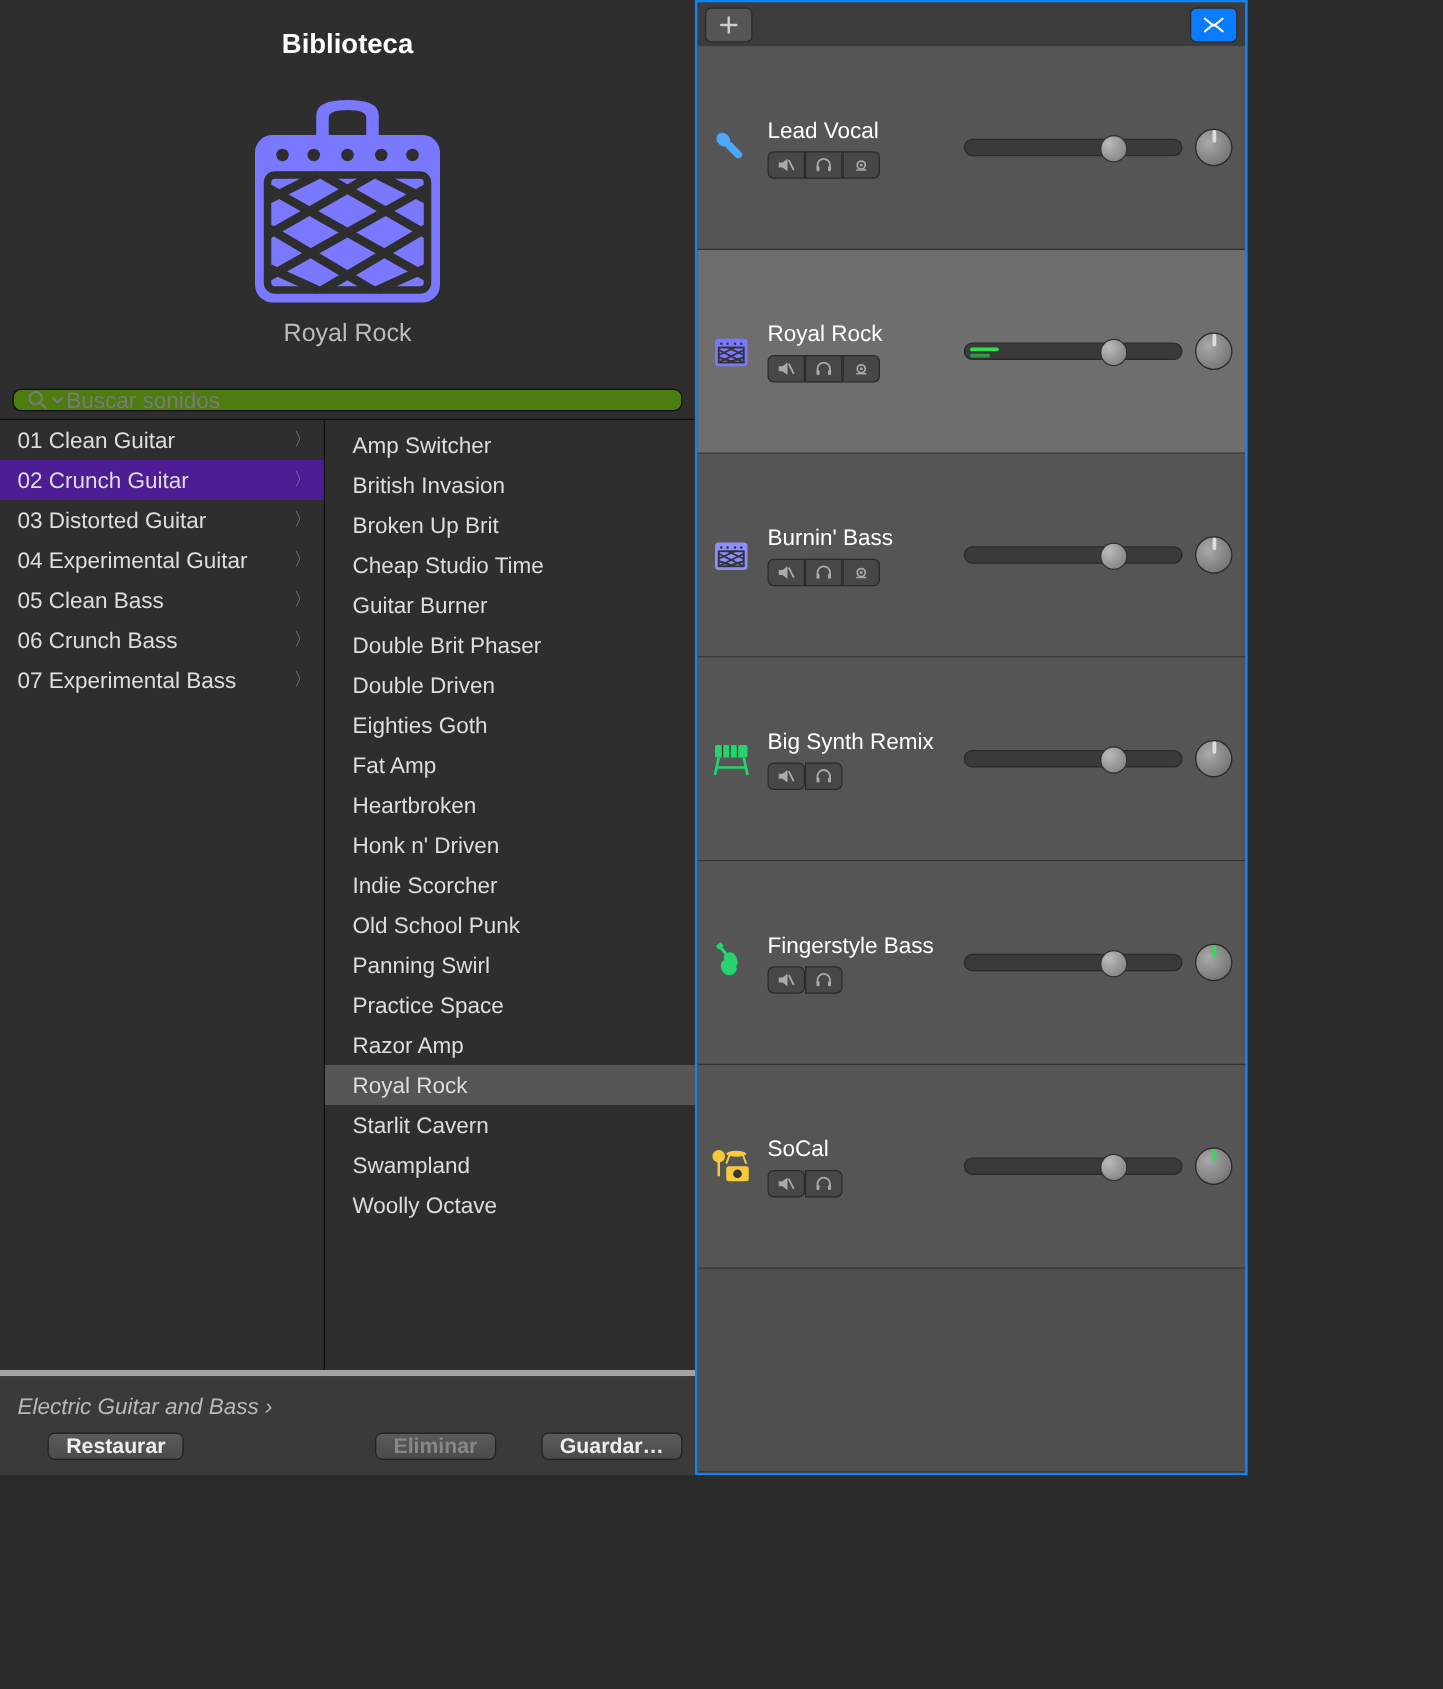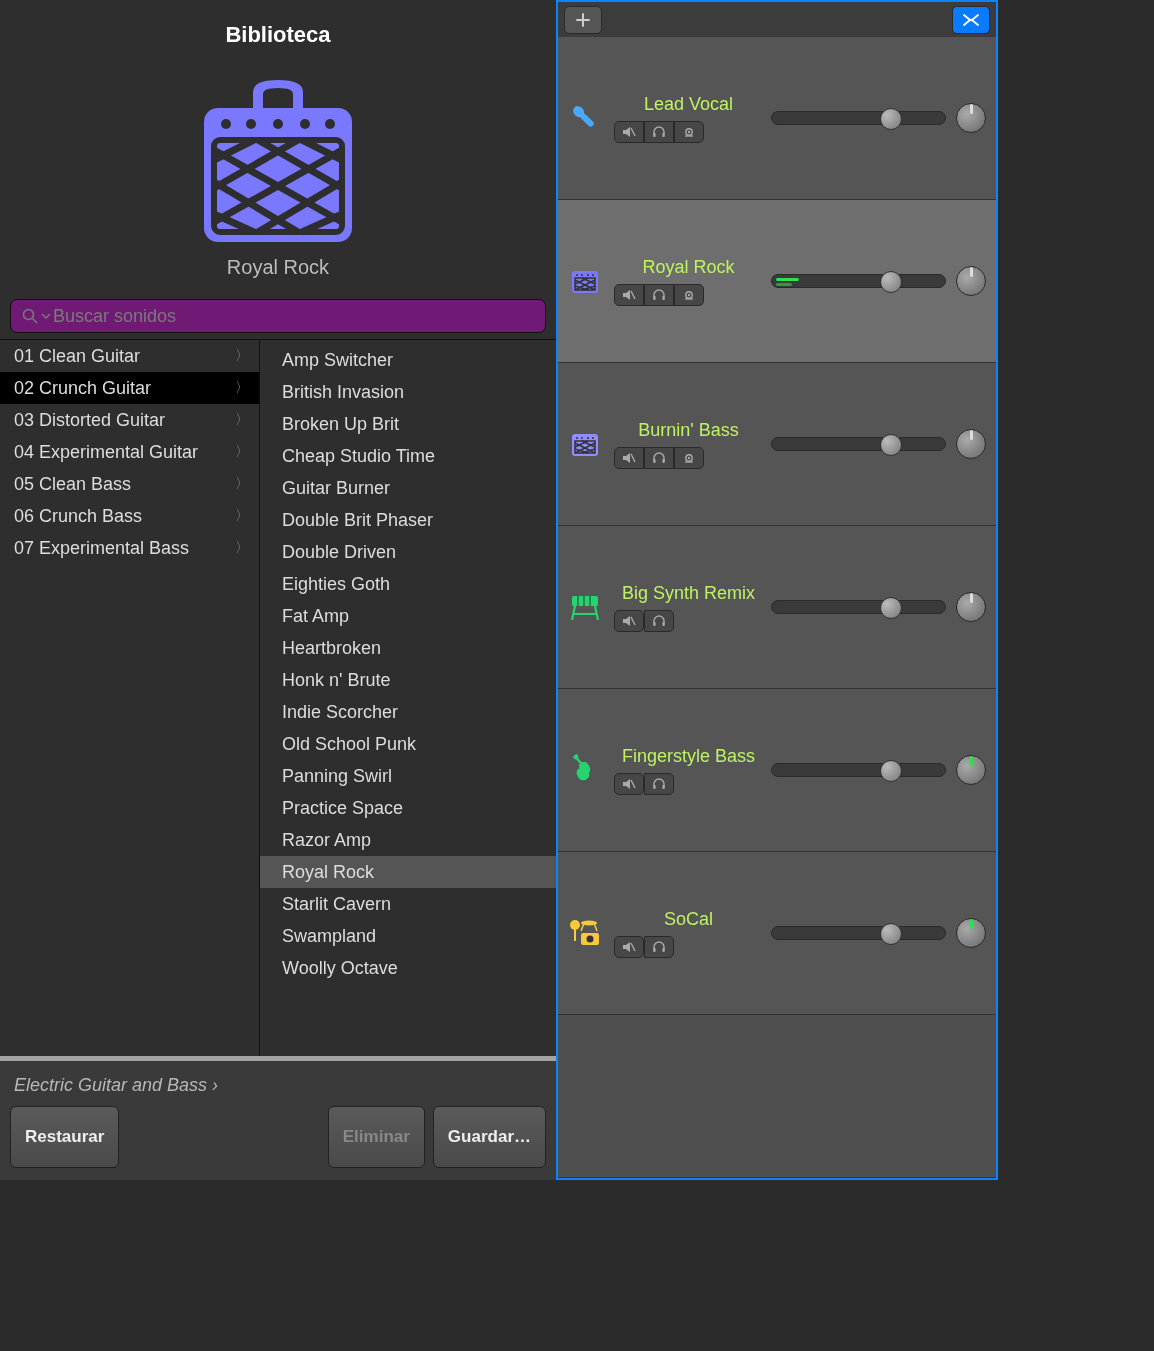--- a/index.html
+++ b/index.html
@@ -36,24 +36,24 @@
     justify-content: center;
     padding: 20px 0 8px;
   }
   .preset-name {
     text-align: center;
     font-size: 20px;
     color: #bcbcbc;
     padding-bottom: 20px;
   }
   .search-bar {
-    margin: 0 10px 6px;
-    background: #701a75;
+    margin: 12px 10px 6px;
+    background: #4d7c0f;
     border-radius: 7px;
-    height: 34px;
+    height: 18px;
     display: flex;
     align-items: center;
     padding: 0 10px;
     border: 1px solid #111;
   }
   .search-bar svg { margin-right: 2px; flex-shrink: 0; }
   .search-bar input {
     background: transparent;
     border: none;
     outline: none;
@@ -80,21 +80,21 @@
   .col1 .cat {
     display: flex;
     justify-content: space-between;
     align-items: center;
     padding: 4px 10px 4px 14px;
     font-size: 18px;
     color: #ddd;
     cursor: pointer;
     height: 32px;
   }
-  .col1 .cat.selected { background: #000000; gap: 20px; }
+  .col1 .cat.selected { background: #4c1d95; gap: 20px; }
   .col1 .chev { color: #888; font-size: 14px; }
   .col2 {
     flex: 1;
     background: #2e2e2e;
     padding: 4px 0;
   }
   .col2 .preset {
     padding: 4px 10px 4px 22px;
     font-size: 18px;
     color: #ddd;
@@ -119,22 +119,23 @@
     justify-content: space-between;
   }
   .btn-row .right { display: flex; gap: 8px; }
   .mac-btn {
     background: linear-gradient(#5a5a5a,#4a4a4a);
     border: 1px solid #222;
     border-radius: 6px;
     color: #eee;
     font-size: 17px;
     font-weight: 600;
-    padding: 20px 14px;
+    padding: 0 14px;
     cursor: pointer;
+    margin-left: 28px;
   }
   .mac-btn.disabled { color: #888; }
   
   .tracks-panel {
     width: 442px;
     background: #4a4a4a;
     border: 2px solid #0a84ff;
     position: relative;
     display: flex;
     flex-direction: column;
@@ -167,23 +168,22 @@
     gap: 8px;
   }
   .track.selected { background: #6e6e6e; }
   .track-icon {
     width: 42px; height: 42px;
     display: flex; align-items: center; justify-content: center;
   }
   .track-body { flex: 1; }
   .track-name {
     font-size: 18px;
-    color: #bef264;
+    color: #ffffff;
     margin-bottom: 6px;
-    text-align: center;
   }
   .track-toggles {
     display: flex; gap: 0;
   }
   .tog {
     width: 30px; height: 22px;
     background: #474747;
     border: 1px solid #2a2a2a;
     display: flex; align-items: center; justify-content: center;
     cursor: pointer;
@@ -320,21 +320,21 @@
           <div class="preset">Amp Switcher</div>
           <div class="preset">British Invasion</div>
           <div class="preset">Broken Up Brit</div>
           <div class="preset">Cheap Studio Time</div>
           <div class="preset">Guitar Burner</div>
           <div class="preset">Double Brit Phaser</div>
           <div class="preset">Double Driven</div>
           <div class="preset">Eighties Goth</div>
           <div class="preset">Fat Amp</div>
           <div class="preset">Heartbroken</div>
-          <div class="preset">Honk n' Brute</div>
+          <div class="preset">Honk n' Driven</div>
           <div class="preset">Indie Scorcher</div>
           <div class="preset">Old School Punk</div>
           <div class="preset">Panning Swirl</div>
           <div class="preset">Practice Space</div>
           <div class="preset">Razor Amp</div>
           <div class="preset selected">Royal Rock</div>
           <div class="preset">Starlit Cavern</div>
           <div class="preset">Swampland</div>
           <div class="preset">Woolly Octave</div>
         </div>

